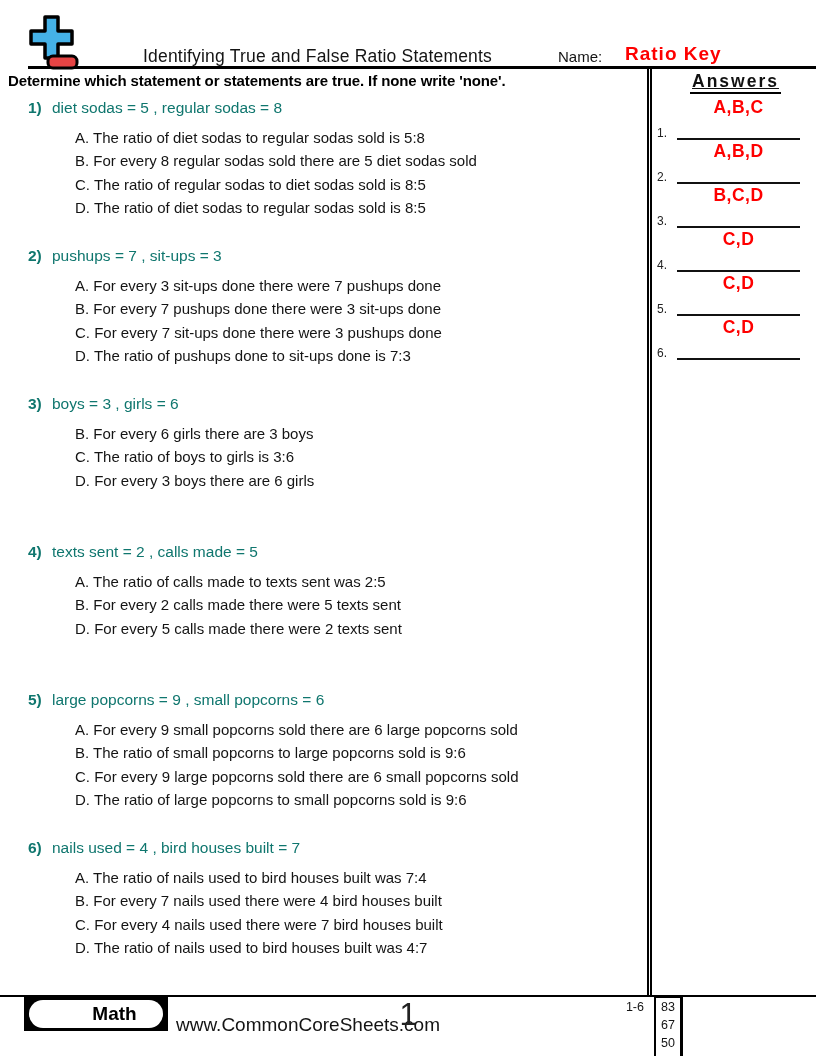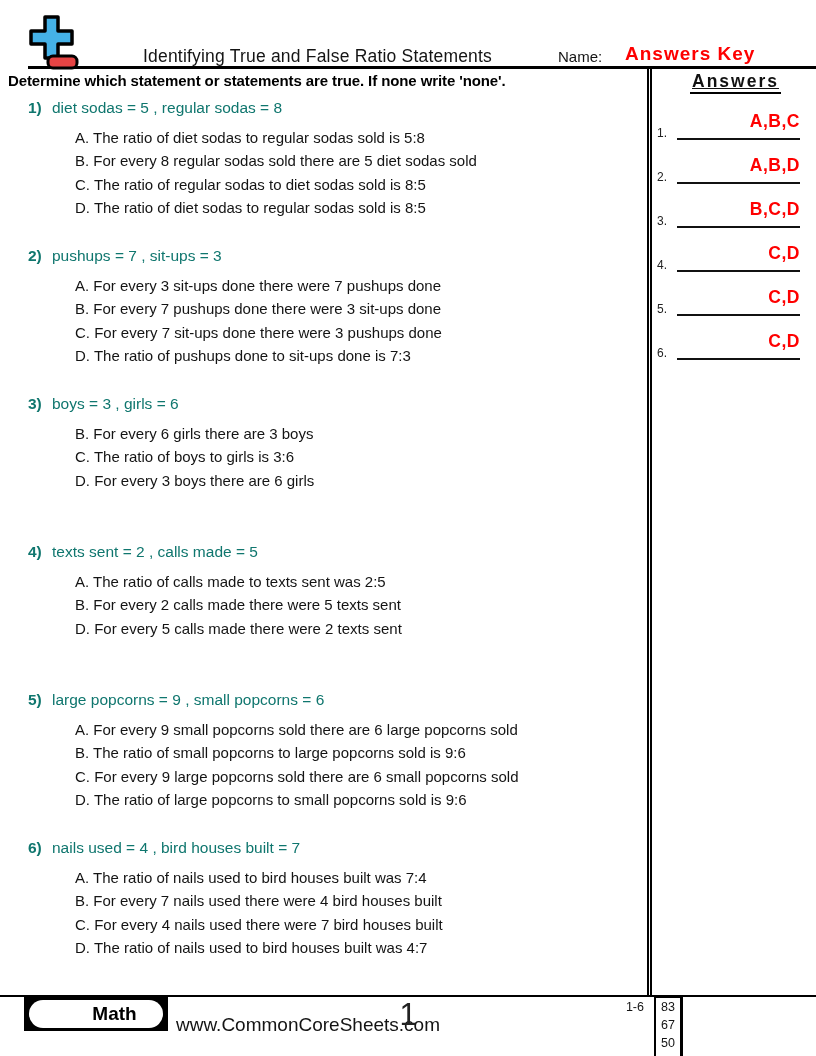--- a/index.html
+++ b/index.html
@@ -15,21 +15,21 @@
   .name-value { position:absolute; left:625px; top:43px; font-size:19px; font-weight:bold; letter-spacing:1px; color:#fe0000; }
   .instructions { position:absolute; left:8px; top:72px; font-size:15px; font-weight:bold; letter-spacing:-.1px; color:#000; }
 
   
   .col-divider { position:absolute; left:647px; top:68px; height:927px; width:5px; border-left:2px solid #000; border-right:2px solid #000; }
   .answers-heading { position:absolute; left:655px; top:71px; width:161px; text-align:center; font-size:17.5px; font-weight:bold; letter-spacing:2px;text-decoration:underline; }
   .answers-heading span { border-bottom:2.5px solid #000; padding:0 2px 1px 2px; }
   .ans-row { position:absolute; left:655px; width:150px; height:28px; }
   .ans-num { position:absolute; left:2px; bottom:0px; font-size:12px; color:#222; }
   .ans-line { position:absolute; left:22px; right:5px; bottom:0; border-bottom:2px solid #111; text-align:center; }
-  .ans-val { display:block; color:#fe0000; font-weight:bold; font-size:17.5px; letter-spacing:.5px; padding-bottom:6px;text-align:right; }
+  .ans-val { display:block; color:#fe0000; font-weight:bold; font-size:17.5px; letter-spacing:.5px; padding-bottom:20px; }
 
   
   .questions { position:absolute; left:28px; top:99px; width:612px; }
   .question { height:148px; }
   .q-head { font-size:15.5px; margin-bottom:9px; color:#0f766e; }
   .q-num { font-weight:bold; display:inline-block; width:24px; }
   .q-choice { margin-left:47px; font-size:15px; line-height:23.4px; color:#141414; }
 
   
   .footer-rule { position:absolute; left:0; right:0; top:995px; height:2px; background:#000; }
@@ -51,21 +51,21 @@
 
   <div class="logo">
     <svg width="56" height="58" viewBox="0 0 56 58">
       <path d="M21 3 h13 v14 h14 v13 h-14 v14 h-13 v-14 h-14 v-13 h14 z" fill="#45b2e8" stroke="#000" stroke-width="3.5" stroke-linejoin="round"></path>
       <rect x="24" y="42" width="29" height="12" rx="5" fill="#e64444" stroke="#000" stroke-width="3"></rect>
     </svg>
   </div>
   <div class="header-rule"></div>
   <div class="sheet-title">Identifying True and False Ratio Statements</div>
   <div class="name-label">Name:</div>
-  <div class="name-value">Answers Key</div>
+  <div class="name-value">Ratio Key</div>
   <div class="instructions">Determine which statement or statements are true. If none write 'none'.</div>
 
   <div class="col-divider"></div>
   <div class="answers-heading"><span>Answers</span></div>
 
   <div class="ans-row" style="top:112px">
     <span class="ans-num">1.</span>
     <span class="ans-line">
         <span class="ans-val">A,B,C</span>
       </span>

